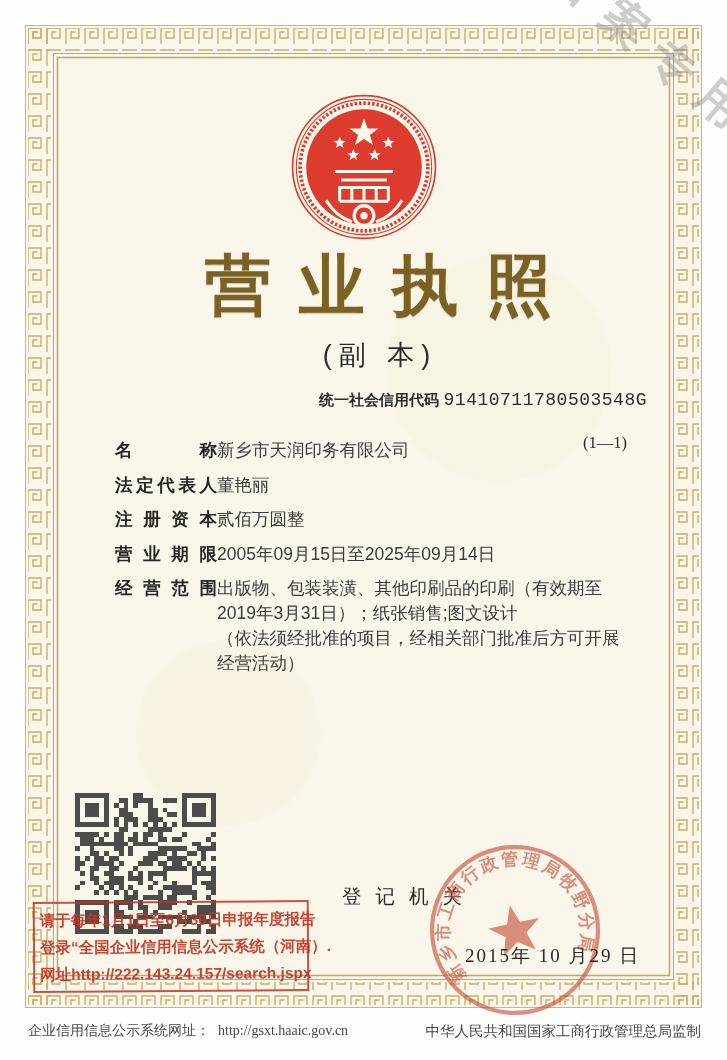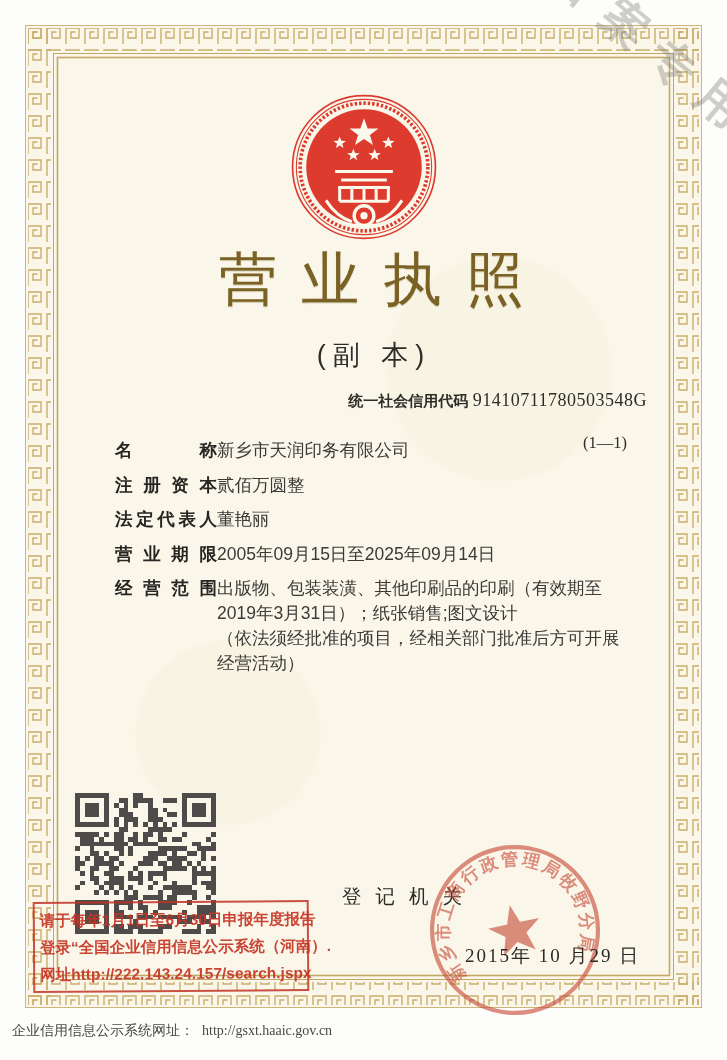--- a/index.html
+++ b/index.html
@@ -30,38 +30,38 @@
     font-size:46px;font-weight:700;letter-spacing:16px;
     color:rgba(135,133,128,.40);
     white-space:nowrap;
   }
 
   
   .emblem{position:absolute;left:263px;top:66px;width:152px;height:152px;}
 
   
   .title{
-    position:absolute;left:8px;top:216px;width:100%;
-    text-align:center;font-size:58px;font-weight:400;
+    position:absolute;left:15px;top:216px;width:100%;
+    text-align:center;font-size:66px;font-weight:700;
     letter-spacing:.42em;padding-left:.42em;box-sizing:border-box;
     color:#7A6124;text-shadow:0 1px 1px rgba(122,97,36,.35);
     font-family:"Liberation Serif",serif;
   }
   .subtitle{
-    position:absolute;left:7px;top:312px;width:100%;
+    position:absolute;left:13px;top:312px;width:100%;
     text-align:center;font-size:27px;color:#2e2c29;
     letter-spacing:7px;padding-left:7px;box-sizing:border-box;
   }
 
   
   .credit{
     position:absolute;right:55px;top:365px;text-align:right;color:#2e2c29;
   }
   .credit .lbl{font-weight:700;font-size:15px;}
-  .credit .code{font-family:Liberation Serif, serif;font-size:18px;letter-spacing:.5px;}
+  .credit .code{font-family:Liberation Mono, monospace;font-size:18px;letter-spacing:.5px;}
   .pageno{
     position:absolute;right:75px;top:408px;
     font-family:"Liberation Serif",serif;font-size:16.5px;color:#2e2c29;
   }
 
   
   .fields{position:absolute;left:90px;top:413px;width:545px;}
   .row{position:relative;margin-bottom:9.5px;min-height:21.5px;}
   .f-label{
     display:inline-block;width:102px;vertical-align:top;
@@ -101,21 +101,21 @@
   }
 
   
   .seal{position:absolute;left:385px;top:800px;width:210px;height:210px;z-index:1;
         transform:rotate(-12deg);opacity:.62;}
 
   
   .footer{
     position:absolute;left:0;top:1022px;width:727px;height:30px;color:#4a4845;
   }
-  .footer .left{position:absolute;left:12px;top:0;font-size:14px;}
+  .footer .left{position:absolute;left:28px;top:0;font-size:14px;}
   .footer .left .url{font-family:"Liberation Serif",serif;font-size:14px;margin-left:8px;}
   .footer .right{position:absolute;right:26px;top:0;font-size:14.5px;}
 </style>
 </head>
 <body>
 
 <div class="page">
 
   <div class="wm">备案专用</div>
 
@@ -171,24 +171,24 @@
         <span class="lbl">统一社会信用代码</span>
         <span class="code">91410711780503548G</span>
       </div>
       <div class="pageno">(1—1)</div>
 
       <div class="fields">
         <div class="row">
           <span class="f-label">名称</span><span class="f-value">新乡市天润印务有限公司</span>
         </div>
         <div class="row">
-          <span class="f-label">注册资本</span><span class="f-value">贰佰万圆整</span>
+          <span class="f-label">法定代表人</span><span class="f-value">董艳丽</span>
         </div>
         <div class="row">
-          <span class="f-label">法定代表人</span><span class="f-value">董艳丽</span>
+          <span class="f-label">注册资本</span><span class="f-value">贰佰万圆整</span>
         </div>
         <div class="row">
           <span class="f-label">营业期限</span><span class="f-value">2005年09月15日至2025年09月14日</span>
         </div>
         <div class="row">
           <span class="f-label">经营范围</span><span class="f-value">出版物、包装装潢、其他印刷品的印刷（有效期至2019年3月31日）；纸张销售;图文设计
 （依法须经批准的项目，经相关部门批准后方可开展经营活动）</span>
         </div>
       </div>
 
@@ -548,15 +548,16 @@
 
       <div class="issue-date">2015年 10 月29 日</div>
 
     </div>
   </div>
 
   <div class="footer">
     <div class="left">
       <span>企业信用信息公示系统网址：</span><span class="url">http://gsxt.haaic.gov.cn</span>
     </div>
+    <div class="right">中华人民共和国国家工商行政管理总局监制</div>
   </div>
 
 </div>
 
 </body></html>

